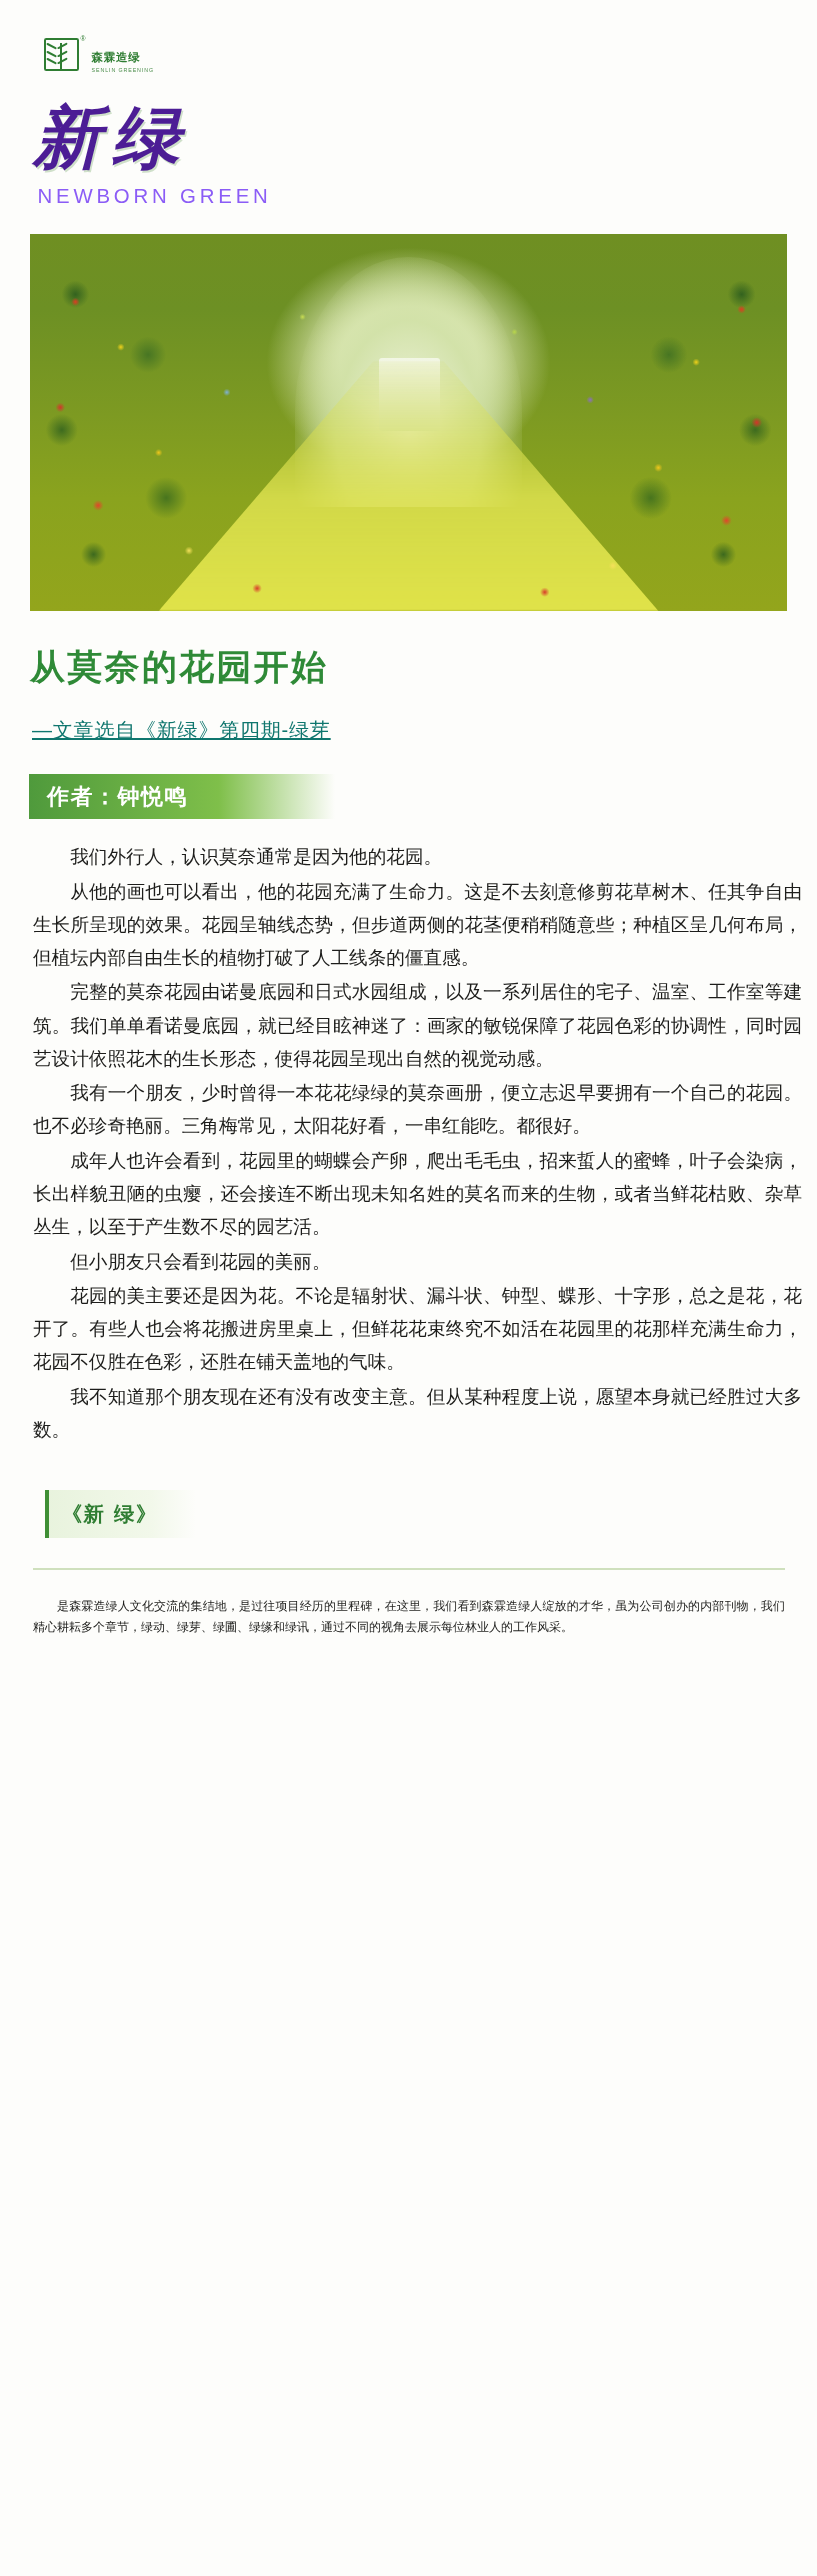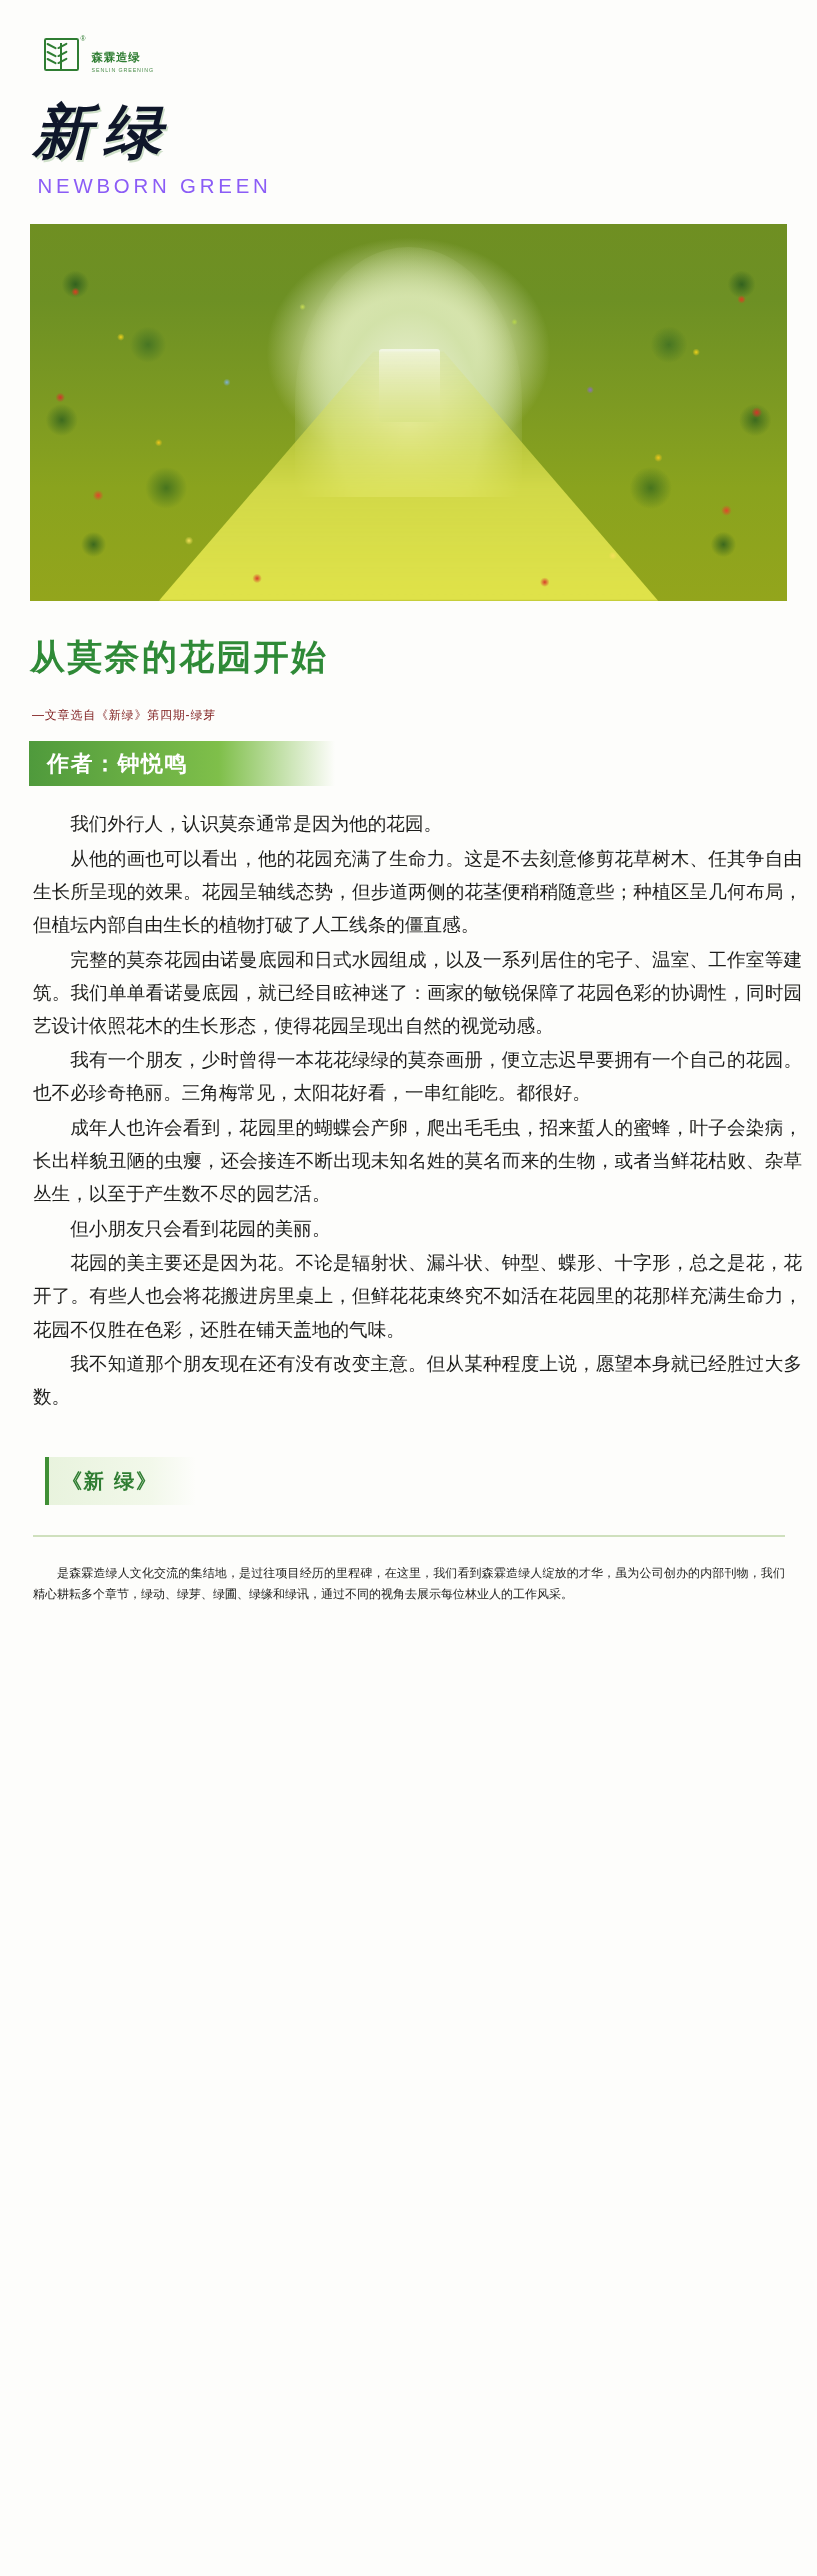--- a/index.html
+++ b/index.html
@@ -87,24 +87,24 @@
     color: #4a8c4a;
     margin-top: 2.3px;
   }
 
   
   .masthead {
     padding: 16.7px 0 0 33px;
   }
   .masthead-cn {
     font-family: "DejaVu Serif", serif;
-    font-size: 59px;
+    font-size: 68px;
     font-weight: bold;
     font-style: italic;
-    color: #0f172a;
+    color: #4c1d95;
     letter-spacing: 10.6px;
     line-height: 1.1;
     text-shadow: 1.5px 2.3px 0 rgba(120,170,110,.35);
   }
   .masthead-en {
     margin-top: 10.6px;
     margin-left: 4.5px;
     font-size: 20.4px;
     letter-spacing: 3.8px;
     color: #8b5cf6;
@@ -191,28 +191,29 @@
   .article-title {
     margin: 33px 0 0 30px;
     font-size: 35px;
     font-weight: bold;
     color: #2f8a37;
     letter-spacing: 2.3px;
     font-family: "DejaVu Sans", sans-serif;
   }
   .article-source {
     margin: 26px 0 0 32px;
-    font-size: 12px;
-    color: #7f1d1d;
+    font-size: 20px;
+    color: #0f766e;
     letter-spacing: 0.8px;
+    text-decoration: underline;
   }
 
   
   .author-bar {
-    margin: 17px 0 0 29px;
+    margin: 30px 0 0 29px;
     width: 306px;
     height: 45px;
     background: linear-gradient(90deg, #4f9a3c 0%, #7fbf4a 62%, rgba(180,215,130,0) 100%);
     display: flex;
     align-items: center;
   }
   .author-bar span {
     color: #ffffff;
     font-size: 22px;
     font-weight: bold;

